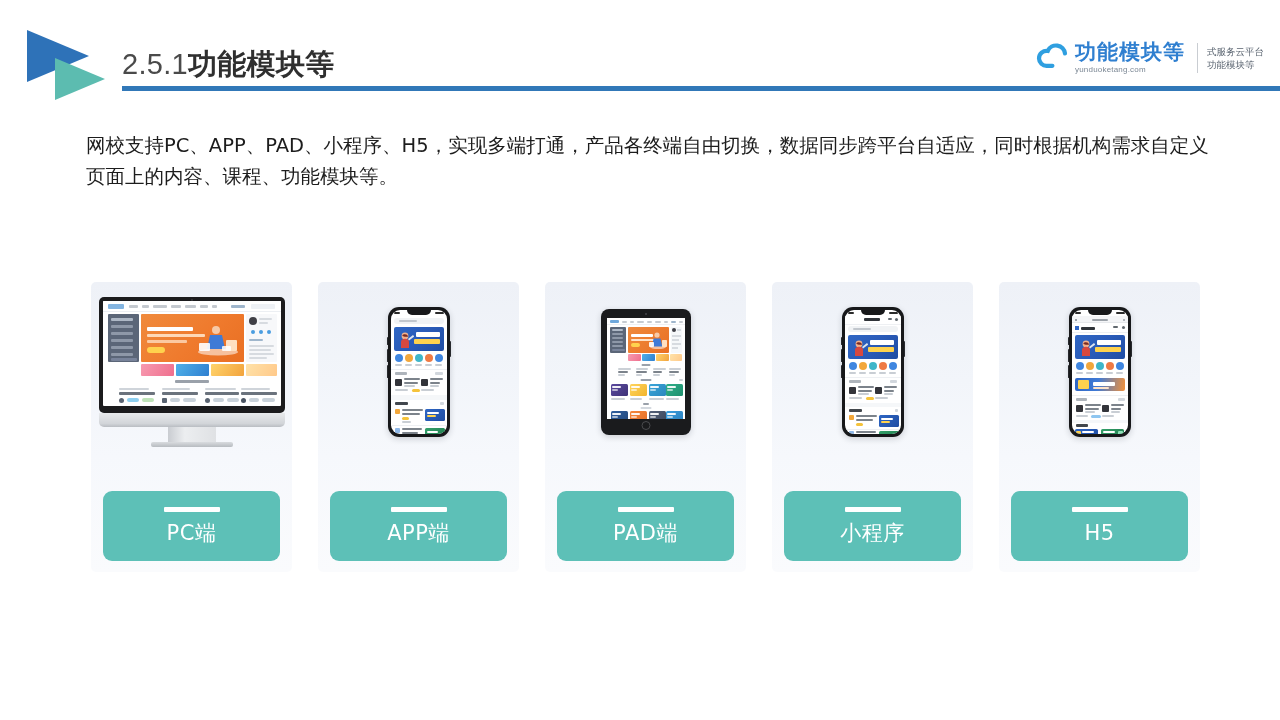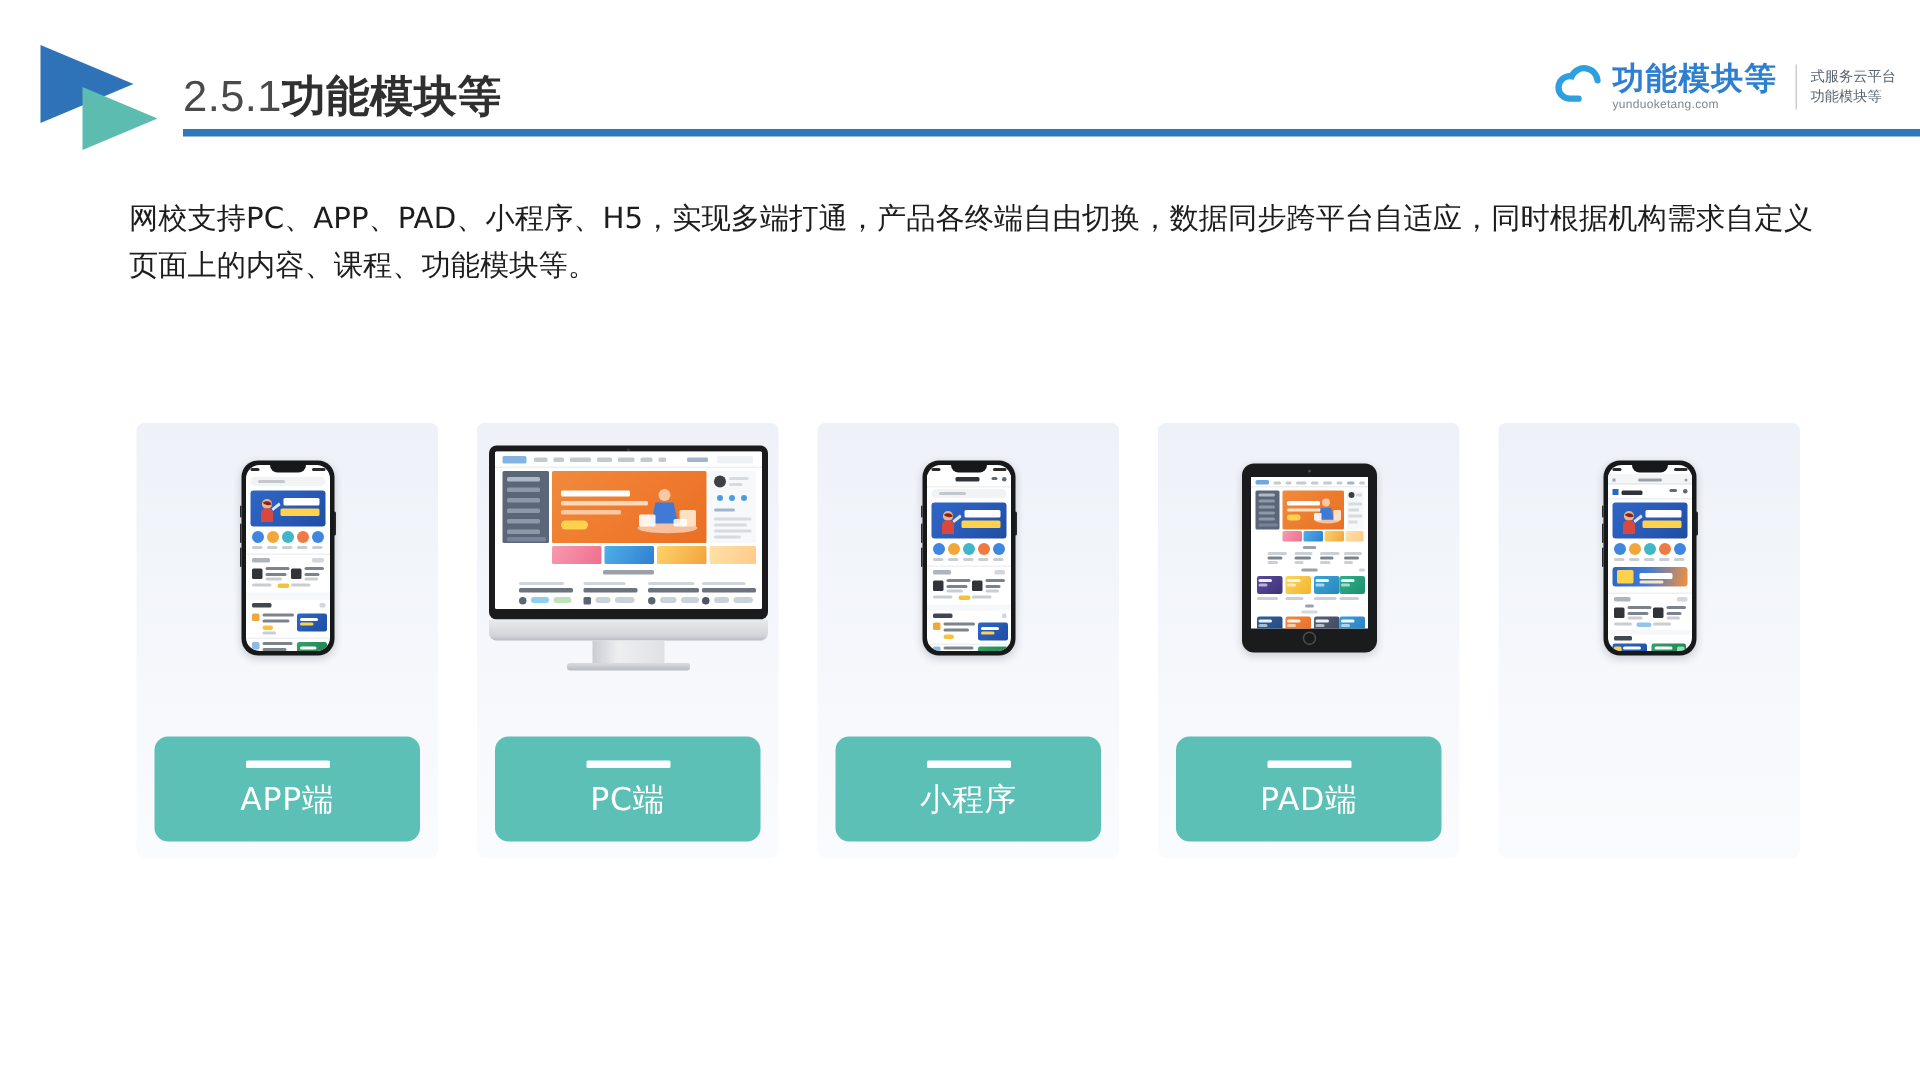--- a/index.html
+++ b/index.html
@@ -275,117 +275,20 @@
     </div>
   </div>
 </div>
 
 <div class="body-copy">网校支持PC、APP、PAD、小程序、H5，实现多端打通，产品各终端自由切换，数据同步跨平台自适应，同时根据机构需求自定义页面上的内容、课程、功能模块等。</div>
 
 <div class="cards">
 
   <div class="card">
     <div class="device-wrap">
-      <div class="phone">
-        <div class="btn-l" style="top:30px;height:8px;"></div>
-        <div class="btn-l" style="top:42px;height:13px;"></div>
-        <div class="btn-l" style="top:58px;height:13px;"></div>
-        <div class="btn-r"></div>
-        <div class="phone-body"></div>
-        <div class="phone-screen scr">
-          <div class="notch"></div>
-          <div class="statusbar">
-              <div class="sb-t"></div>
-              <div class="sb-b"></div>
-            </div>
-
-          <div class="srchbar">
-              <div class="srch-t"></div>
-            </div>
-
-          <div class="banner" style="top:17px;">
-            <svg class="bn-person" viewBox="0 0 16 17">
-              <circle cx="7" cy="5" r="3.4" fill="#f2b08a"></circle>
-              <path d="M7 3.2a3.4 3.4 0 0 1 3.2 2.2C8 6.2 5.4 5.6 4.2 4.4 4.7 3.6 5.8 3.2 7 3.2z" fill="#7a2a22"></path>
-              <path d="M3 17v-6c0-2 1.8-3.2 4-3.2s4 1.2 4 3.2v6z" fill="#d8483f"></path>
-              <path d="M10 8l5-4 1.2 1.6-5.2 4z" fill="#dfe6ef"></path>
-            </svg>
-            <div class="bn-t1"></div>
-            <div class="bn-t2"></div>
-          </div>
-
-          <div class="catrow" style="top:44px;">
-            <div class="cat" style="left:1px;background:#3f86e0;"></div>
-              <div class="catlbl" style="left:1.5px;"></div>
-            <div class="cat" style="left:11px;background:#f2a73b;"></div>
-              <div class="catlbl" style="left:11.5px;"></div>
-            <div class="cat" style="left:21px;background:#3fb6c9;"></div>
-              <div class="catlbl" style="left:21.5px;"></div>
-            <div class="cat" style="left:31px;background:#ef7a44;"></div>
-              <div class="catlbl" style="left:31.5px;"></div>
-            <div class="cat" style="left:41px;background:#3f86e0;"></div>
-              <div class="catlbl" style="left:41.5px;"></div>
-          </div>
-
-          <div class="divline" style="top:59px;"></div>
-          <div class="secthead" style="top:62px;width:12px;"></div>
-          <div class="secthead" style="top:62px;left:44px;width:8px;background:#d2d7dd;"></div>
-
-          <div class="listrow" style="top:68px;height:14px;">
-            <div class="licon" style="left:1px;top:1px;"></div>
-            <div class="lline-d" style="left:10px;top:0;width:16px;"></div>
-            <div class="lline-d" style="left:10px;top:3.5px;width:14px;"></div>
-            <div class="lline" style="left:10px;top:7px;width:11px;"></div>
-            <div class="licon" style="left:27px;top:1px;"></div>
-            <div class="lline-d" style="left:36px;top:0;width:13px;"></div>
-            <div class="lline-d" style="left:36px;top:3.5px;width:10px;"></div>
-            <div class="lline" style="left:36px;top:7px;width:9px;"></div>
-            <div class="lline" style="left:1px;top:11px;width:13px;"></div>
-            <div class="pricetag" style="left:18px;top:10.5px;width:8px;background:#f5c33b;"></div>
-            <div class="lline" style="left:27px;top:11px;width:13px;"></div>
-          </div>
-
-          <div class="bggray" style="top:85px;height:5px;"></div>
-          <div class="secthead" style="top:92px;width:13px;height:3px;background:#42474d;"></div>
-          <div class="secthead" style="top:92px;left:49px;width:4px;background:#d2d7dd;"></div>
-
-          <div class="crsrow" style="top:99px;height:13px;">
-            <div class="licon" style="left:1px;top:0;background:#f2a73b;border-radius:1px;width:5px;height:5px;"></div>
-            <div class="lline-d" style="left:8px;top:0;width:21px;"></div>
-            <div class="lline-d" style="left:8px;top:3.5px;width:18px;"></div>
-            <div class="pricetag" style="left:8px;top:7.5px;width:7px;background:#f5c33b;"></div>
-            <div class="lline" style="left:8px;top:12px;width:9px;"></div>
-            <div class="crsimg" style="left:31px;top:0;background:linear-gradient(135deg,#2f66c4,#1f4da3);">
-              <div style="position:absolute;left:2px;top:2.5px;width:12px;height:2px;background:#fff;border-radius:1px;"></div>
-              <div style="position:absolute;left:2px;top:6px;width:9px;height:2px;background:#ffd24d;border-radius:1px;"></div>
-            </div>
-          </div>
-
-          <div class="divline" style="top:115px;"></div>
-          <div class="crsrow" style="top:118px;height:10px;">
-            <div class="licon" style="left:1px;top:0;background:#8fb8e8;border-radius:1px;width:5px;height:5px;"></div>
-            <div class="lline-d" style="left:8px;top:0;width:20px;"></div>
-            <div class="lline-d" style="left:8px;top:3.5px;width:16px;"></div>
-
-            <div class="crsimg" style="left:31px;top:0;background:linear-gradient(135deg,#34a06a,#1f7d4e);">
-              <div style="position:absolute;left:2px;top:2.5px;width:11px;height:2px;background:#fff;border-radius:1px;"></div>
-
-            </div>
-          </div>
-        </div>
-      </div>
-    </div>
-    <div class="pill">
-      <span class="pill-dash"></span>
-      <span class="pill-label">APP端</span>
-    </div>
-  </div>
-
-  <div class="card">
-    <div class="device-wrap">
       <div class="imac">
         <div class="imac-bezel">
           <div class="imac-cam"></div>
           <div class="imac-screen scr">
             <div class="pcnav"></div>
             <div class="pclogo"></div>
             <div class="pcmi r" style="left:26px;width:9px;"></div>
             <div class="pcmi r" style="left:39px;width:7px;"></div>
             <div class="pcmi r" style="left:50px;width:14px;"></div>
             <div class="pcmi r" style="left:68px;width:10px;"></div>
@@ -490,103 +393,99 @@
         <div class="btn-l" style="top:58px;height:13px;"></div>
         <div class="btn-r"></div>
         <div class="phone-body"></div>
         <div class="phone-screen scr">
           <div class="notch"></div>
           <div class="statusbar">
               <div class="sb-t"></div>
               <div class="sb-b"></div>
             </div>
 
-          <div class="apphead" style="top:6px;">
-            <div class="ah-name" style="left:19px;top:2px;width:16px;"></div>
-            <div class="ah-r" style="right:9px;border-radius:1px;width:4px;height:2px;"></div>
-            <div class="ah-r"></div>
-          </div>
-          <div class="divline" style="top:14px;"></div>
-
-          <div class="srchbar" style="top:16px;">
+          <div class="srchbar">
               <div class="srch-t"></div>
             </div>
 
-          <div class="banner" style="top:25px;">
+          <div class="banner" style="top:17px;">
             <svg class="bn-person" viewBox="0 0 16 17">
               <circle cx="7" cy="5" r="3.4" fill="#f2b08a"></circle>
               <path d="M7 3.2a3.4 3.4 0 0 1 3.2 2.2C8 6.2 5.4 5.6 4.2 4.4 4.7 3.6 5.8 3.2 7 3.2z" fill="#7a2a22"></path>
               <path d="M3 17v-6c0-2 1.8-3.2 4-3.2s4 1.2 4 3.2v6z" fill="#d8483f"></path>
               <path d="M10 8l5-4 1.2 1.6-5.2 4z" fill="#dfe6ef"></path>
             </svg>
             <div class="bn-t1"></div>
             <div class="bn-t2"></div>
           </div>
 
-          <div class="catrow" style="top:52px;">
+          <div class="catrow" style="top:44px;">
             <div class="cat" style="left:1px;background:#3f86e0;"></div>
               <div class="catlbl" style="left:1.5px;"></div>
             <div class="cat" style="left:11px;background:#f2a73b;"></div>
               <div class="catlbl" style="left:11.5px;"></div>
             <div class="cat" style="left:21px;background:#3fb6c9;"></div>
               <div class="catlbl" style="left:21.5px;"></div>
             <div class="cat" style="left:31px;background:#ef7a44;"></div>
               <div class="catlbl" style="left:31.5px;"></div>
             <div class="cat" style="left:41px;background:#3f86e0;"></div>
               <div class="catlbl" style="left:41.5px;"></div>
           </div>
 
-          <div class="divline" style="top:67px;"></div>
-          <div class="secthead" style="top:70px;width:12px;"></div>
-          <div class="secthead" style="top:70px;left:45px;width:7px;background:#d2d7dd;"></div>
-
-          <div class="listrow" style="top:76px;height:14px;">
+          <div class="divline" style="top:59px;"></div>
+          <div class="secthead" style="top:62px;width:12px;"></div>
+          <div class="secthead" style="top:62px;left:44px;width:8px;background:#d2d7dd;"></div>
+
+          <div class="listrow" style="top:68px;height:14px;">
             <div class="licon" style="left:1px;top:1px;"></div>
             <div class="lline-d" style="left:10px;top:0;width:16px;"></div>
             <div class="lline-d" style="left:10px;top:3.5px;width:14px;"></div>
             <div class="lline" style="left:10px;top:7px;width:11px;"></div>
             <div class="licon" style="left:27px;top:1px;"></div>
             <div class="lline-d" style="left:36px;top:0;width:13px;"></div>
             <div class="lline-d" style="left:36px;top:3.5px;width:10px;"></div>
             <div class="lline" style="left:36px;top:7px;width:9px;"></div>
             <div class="lline" style="left:1px;top:11px;width:13px;"></div>
             <div class="pricetag" style="left:18px;top:10.5px;width:8px;background:#f5c33b;"></div>
             <div class="lline" style="left:27px;top:11px;width:13px;"></div>
           </div>
 
-          <div class="bggray" style="top:93px;height:4px;"></div>
-          <div class="secthead" style="top:99px;width:13px;height:3px;background:#42474d;"></div>
-          <div class="secthead" style="top:99px;left:50px;width:3px;background:#d2d7dd;"></div>
-
-          <div class="crsrow" style="top:105px;height:12px;">
+          <div class="bggray" style="top:85px;height:5px;"></div>
+          <div class="secthead" style="top:92px;width:13px;height:3px;background:#42474d;"></div>
+          <div class="secthead" style="top:92px;left:49px;width:4px;background:#d2d7dd;"></div>
+
+          <div class="crsrow" style="top:99px;height:13px;">
             <div class="licon" style="left:1px;top:0;background:#f2a73b;border-radius:1px;width:5px;height:5px;"></div>
             <div class="lline-d" style="left:8px;top:0;width:21px;"></div>
-            <div class="lline-d" style="left:8px;top:3.5px;width:17px;"></div>
+            <div class="lline-d" style="left:8px;top:3.5px;width:18px;"></div>
             <div class="pricetag" style="left:8px;top:7.5px;width:7px;background:#f5c33b;"></div>
+            <div class="lline" style="left:8px;top:12px;width:9px;"></div>
             <div class="crsimg" style="left:31px;top:0;background:linear-gradient(135deg,#2f66c4,#1f4da3);">
               <div style="position:absolute;left:2px;top:2.5px;width:12px;height:2px;background:#fff;border-radius:1px;"></div>
               <div style="position:absolute;left:2px;top:6px;width:9px;height:2px;background:#ffd24d;border-radius:1px;"></div>
             </div>
           </div>
 
-          <div class="divline" style="top:119px;"></div>
-          <div class="crsrow" style="top:121px;height:8px;">
+          <div class="divline" style="top:115px;"></div>
+          <div class="crsrow" style="top:118px;height:10px;">
             <div class="licon" style="left:1px;top:0;background:#8fb8e8;border-radius:1px;width:5px;height:5px;"></div>
             <div class="lline-d" style="left:8px;top:0;width:20px;"></div>
+            <div class="lline-d" style="left:8px;top:3.5px;width:16px;"></div>
 
             <div class="crsimg" style="left:31px;top:0;background:linear-gradient(135deg,#34a06a,#1f7d4e);">
               <div style="position:absolute;left:2px;top:2.5px;width:11px;height:2px;background:#fff;border-radius:1px;"></div>
+
             </div>
           </div>
         </div>
       </div>
     </div>
     <div class="pill">
       <span class="pill-dash"></span>
-      <span class="pill-label">小程序</span>
+      <span class="pill-label">APP端</span>
     </div>
   </div>
 
   <div class="card">
     <div class="device-wrap">
       <div class="tablet">
         <div class="tab-body"></div>
         <div class="tab-cam"></div>
         <div class="tab-screen scr">
           <div class="tnav"></div>
@@ -720,20 +619,121 @@
         <div class="btn-l" style="top:58px;height:13px;"></div>
         <div class="btn-r"></div>
         <div class="phone-body"></div>
         <div class="phone-screen scr">
           <div class="notch"></div>
           <div class="statusbar">
               <div class="sb-t"></div>
               <div class="sb-b"></div>
             </div>
 
+          <div class="apphead" style="top:6px;">
+            <div class="ah-name" style="left:19px;top:2px;width:16px;"></div>
+            <div class="ah-r" style="right:9px;border-radius:1px;width:4px;height:2px;"></div>
+            <div class="ah-r"></div>
+          </div>
+          <div class="divline" style="top:14px;"></div>
+
+          <div class="srchbar" style="top:16px;">
+              <div class="srch-t"></div>
+            </div>
+
+          <div class="banner" style="top:25px;">
+            <svg class="bn-person" viewBox="0 0 16 17">
+              <circle cx="7" cy="5" r="3.4" fill="#f2b08a"></circle>
+              <path d="M7 3.2a3.4 3.4 0 0 1 3.2 2.2C8 6.2 5.4 5.6 4.2 4.4 4.7 3.6 5.8 3.2 7 3.2z" fill="#7a2a22"></path>
+              <path d="M3 17v-6c0-2 1.8-3.2 4-3.2s4 1.2 4 3.2v6z" fill="#d8483f"></path>
+              <path d="M10 8l5-4 1.2 1.6-5.2 4z" fill="#dfe6ef"></path>
+            </svg>
+            <div class="bn-t1"></div>
+            <div class="bn-t2"></div>
+          </div>
+
+          <div class="catrow" style="top:52px;">
+            <div class="cat" style="left:1px;background:#3f86e0;"></div>
+              <div class="catlbl" style="left:1.5px;"></div>
+            <div class="cat" style="left:11px;background:#f2a73b;"></div>
+              <div class="catlbl" style="left:11.5px;"></div>
+            <div class="cat" style="left:21px;background:#3fb6c9;"></div>
+              <div class="catlbl" style="left:21.5px;"></div>
+            <div class="cat" style="left:31px;background:#ef7a44;"></div>
+              <div class="catlbl" style="left:31.5px;"></div>
+            <div class="cat" style="left:41px;background:#3f86e0;"></div>
+              <div class="catlbl" style="left:41.5px;"></div>
+          </div>
+
+          <div class="divline" style="top:67px;"></div>
+          <div class="secthead" style="top:70px;width:12px;"></div>
+          <div class="secthead" style="top:70px;left:45px;width:7px;background:#d2d7dd;"></div>
+
+          <div class="listrow" style="top:76px;height:14px;">
+            <div class="licon" style="left:1px;top:1px;"></div>
+            <div class="lline-d" style="left:10px;top:0;width:16px;"></div>
+            <div class="lline-d" style="left:10px;top:3.5px;width:14px;"></div>
+            <div class="lline" style="left:10px;top:7px;width:11px;"></div>
+            <div class="licon" style="left:27px;top:1px;"></div>
+            <div class="lline-d" style="left:36px;top:0;width:13px;"></div>
+            <div class="lline-d" style="left:36px;top:3.5px;width:10px;"></div>
+            <div class="lline" style="left:36px;top:7px;width:9px;"></div>
+            <div class="lline" style="left:1px;top:11px;width:13px;"></div>
+            <div class="pricetag" style="left:18px;top:10.5px;width:8px;background:#f5c33b;"></div>
+            <div class="lline" style="left:27px;top:11px;width:13px;"></div>
+          </div>
+
+          <div class="bggray" style="top:93px;height:4px;"></div>
+          <div class="secthead" style="top:99px;width:13px;height:3px;background:#42474d;"></div>
+          <div class="secthead" style="top:99px;left:50px;width:3px;background:#d2d7dd;"></div>
+
+          <div class="crsrow" style="top:105px;height:12px;">
+            <div class="licon" style="left:1px;top:0;background:#f2a73b;border-radius:1px;width:5px;height:5px;"></div>
+            <div class="lline-d" style="left:8px;top:0;width:21px;"></div>
+            <div class="lline-d" style="left:8px;top:3.5px;width:17px;"></div>
+            <div class="pricetag" style="left:8px;top:7.5px;width:7px;background:#f5c33b;"></div>
+            <div class="crsimg" style="left:31px;top:0;background:linear-gradient(135deg,#2f66c4,#1f4da3);">
+              <div style="position:absolute;left:2px;top:2.5px;width:12px;height:2px;background:#fff;border-radius:1px;"></div>
+              <div style="position:absolute;left:2px;top:6px;width:9px;height:2px;background:#ffd24d;border-radius:1px;"></div>
+            </div>
+          </div>
+
+          <div class="divline" style="top:119px;"></div>
+          <div class="crsrow" style="top:121px;height:8px;">
+            <div class="licon" style="left:1px;top:0;background:#8fb8e8;border-radius:1px;width:5px;height:5px;"></div>
+            <div class="lline-d" style="left:8px;top:0;width:20px;"></div>
+
+            <div class="crsimg" style="left:31px;top:0;background:linear-gradient(135deg,#34a06a,#1f7d4e);">
+              <div style="position:absolute;left:2px;top:2.5px;width:11px;height:2px;background:#fff;border-radius:1px;"></div>
+            </div>
+          </div>
+        </div>
+      </div>
+    </div>
+    <div class="pill">
+      <span class="pill-dash"></span>
+      <span class="pill-label">小程序</span>
+    </div>
+  </div>
+
+  <div class="card">
+    <div class="device-wrap">
+      <div class="phone">
+        <div class="btn-l" style="top:30px;height:8px;"></div>
+        <div class="btn-l" style="top:42px;height:13px;"></div>
+        <div class="btn-l" style="top:58px;height:13px;"></div>
+        <div class="btn-r"></div>
+        <div class="phone-body"></div>
+        <div class="phone-screen scr">
+          <div class="notch"></div>
+          <div class="statusbar">
+              <div class="sb-t"></div>
+              <div class="sb-b"></div>
+            </div>
+
           <div class="chrome">
             <div class="chrome-x"></div>
             <div class="chrome-t"></div>
             <div class="chrome-d"></div>
           </div>
 
           <div class="apphead" style="top:14px;">
             <div class="ah-logo" style="top:2px;"></div>
             <div class="ah-name"></div>
             <div class="ah-r" style="right:10px;border-radius:1px;width:5px;height:2px;"></div>
@@ -800,15 +800,19 @@
             </div>
             <div class="crsimg" style="left:26px;top:0;width:23px;height:10px;background:linear-gradient(135deg,#34a06a,#1f7d4e);">
               <div style="position:absolute;left:2px;top:2px;width:12px;height:2px;background:#fff;border-radius:1px;"></div>
 
               <div style="position:absolute;right:1px;top:2px;width:5px;height:6px;background:#8fe0b8;border-radius:1px;"></div>
             </div>
           </div>
         </div>
       </div>
     </div>
+    <div class="pill">
+      <span class="pill-dash"></span>
+      <span class="pill-label">H5</span>
+    </div>
   </div>
 
 </div>
 
 </body></html>

